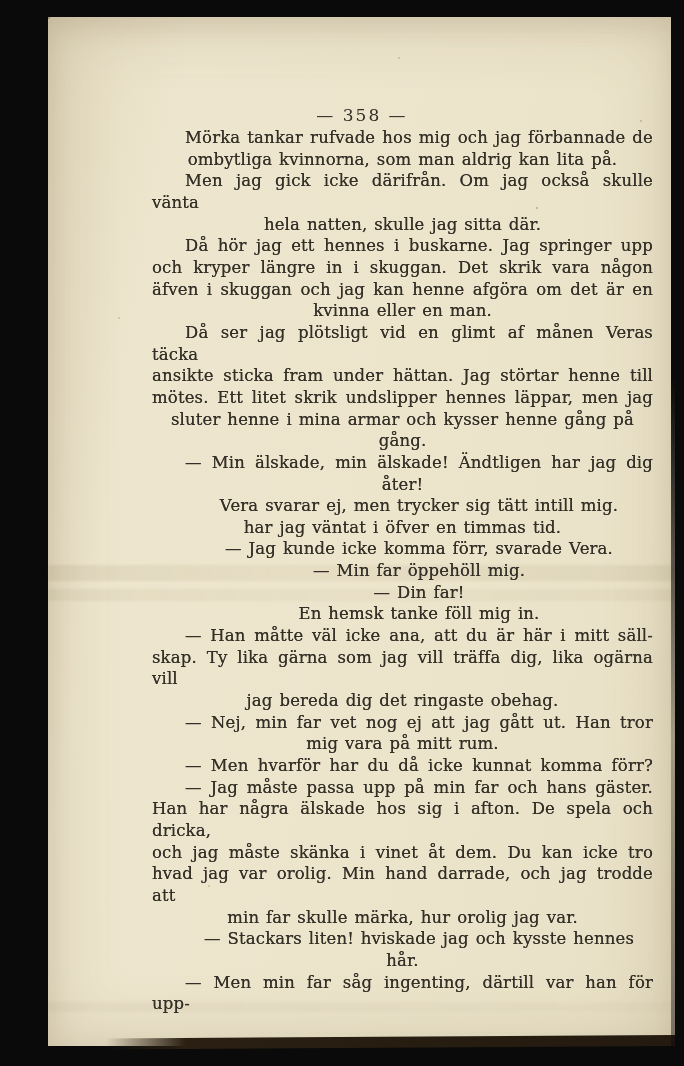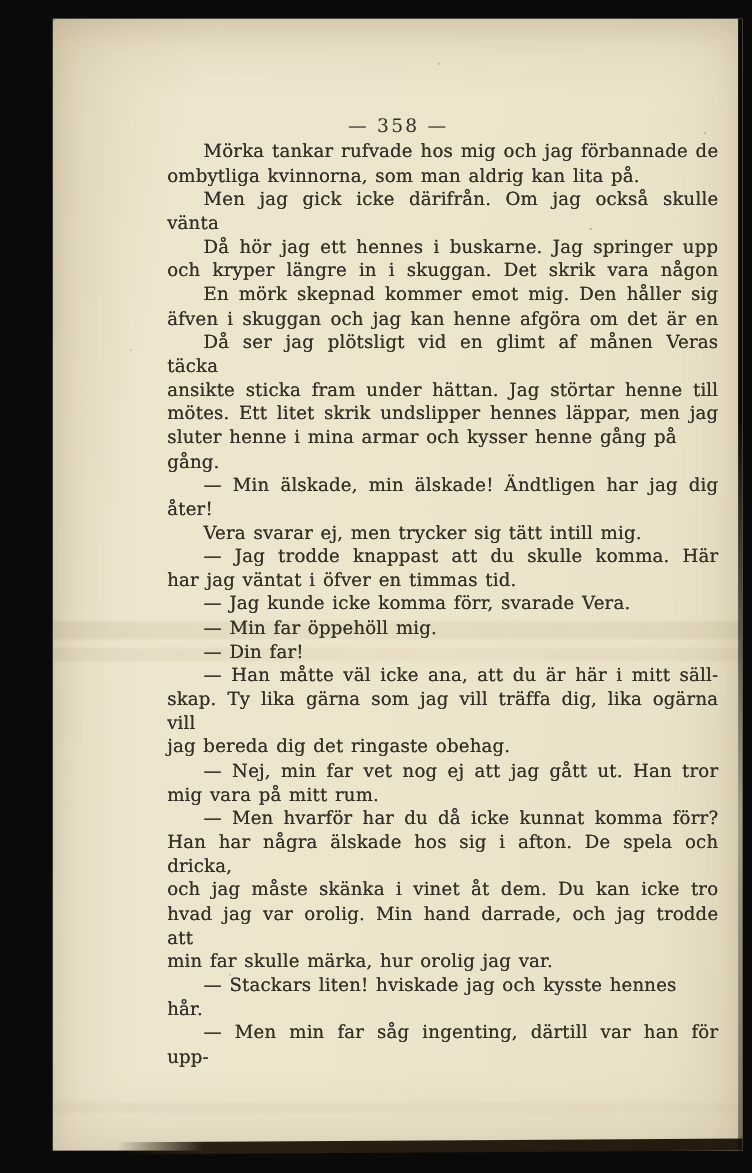--- a/index.html
+++ b/index.html
@@ -53,21 +53,21 @@
     position:absolute;
     left:104px;top:110px;
     width:501px;
     font-size:16.5px;
     line-height:21.65px;
     color:var(--ink);
     word-spacing:1.5px;
     letter-spacing:0.15px;
     text-shadow:0 0 0.45px rgba(51,47,39,0.85);
   }
-  .line{white-space:normal;text-align:left;}
+  .line{white-space:normal;text-align:center;}
   .line.indent{text-indent:33px;}
   .line.justify{text-align:justify;text-align-last:justify;}
   
   .streak{position:absolute;left:0;right:0;pointer-events:none;}
   .streak.s1{top:548px;height:16px;background:linear-gradient(to right,rgba(120,100,62,0.10),rgba(120,100,62,0.05) 40%,rgba(120,100,62,0.09));filter:blur(1px);}
   .streak.s2{top:572px;height:12px;background:linear-gradient(to right,rgba(120,100,62,0.07),rgba(120,100,62,0.03) 55%,rgba(120,100,62,0.06));filter:blur(1px);}
   .streak.s3{top:985px;height:10px;background:linear-gradient(to right,rgba(120,100,62,0.05),rgba(120,100,62,0.02));filter:blur(1px);}
   
   .specks{
     position:absolute;left:0;top:0;width:2px;height:2px;border-radius:50%;
@@ -86,42 +86,44 @@
   <div class="paper">
     <div class="streak s1"></div>
     <div class="streak s2"></div>
     <div class="streak s3"></div>
     <div class="specks"></div>
     <div class="page-number">— 358 —</div>
     <div class="text-block" id="lines">
         <div class="line indent justify">Mörka tankar rufvade hos mig och jag förbannade de</div>
         <div class="line">ombytliga kvinnorna, som man aldrig kan lita på.</div>
         <div class="line indent justify">Men jag gick icke därifrån. Om jag också skulle vänta</div>
+        <div class="line">hela natten, skulle jag sitta där.</div>
         <div class="line indent justify">Då hör jag ett hennes i buskarne. Jag springer upp</div>
         <div class="line justify">och kryper längre in i skuggan. Det skrik vara någon</div>
-        <div class="line indent justify">En mörk skepnad kommer emot mig. Den håller sig</div>
         <div class="line justify">äfven i skuggan och jag kan henne afgöra om det är en</div>
+        <div class="line">kvinna eller en man.</div>
         <div class="line indent justify">Då ser jag plötsligt vid en glimt af månen Veras täcka</div>
         <div class="line justify">ansikte sticka fram under hättan. Jag störtar henne till</div>
         <div class="line justify">mötes. Ett litet skrik undslipper hennes läppar, men jag</div>
         <div class="line">sluter henne i mina armar och kysser henne gång på gång.</div>
         <div class="line indent justify">— Min älskade, min älskade! Ändtligen har jag dig</div>
         <div class="line">åter!</div>
         <div class="line indent">Vera svarar ej, men trycker sig tätt intill mig.</div>
-        <div class="line indent justify">— Jag trodde knappast att du skulle komma. Här</div>
         <div class="line">har jag väntat i öfver en timmas tid.</div>
         <div class="line indent">— Jag kunde icke komma förr, svarade Vera.</div>
         <div class="line indent">— Min far öppehöll mig.</div>
         <div class="line indent">— Din far!</div>
+        <div class="line indent">En hemsk tanke föll mig in.</div>
         <div class="line indent justify">— Han måtte väl icke ana, att du är här i mitt säll-</div>
         <div class="line justify">skap. Ty lika gärna som jag vill träffa dig, lika ogärna vill</div>
         <div class="line">jag bereda dig det ringaste obehag.</div>
         <div class="line indent justify">— Nej, min far vet nog ej att jag gått ut. Han tror</div>
         <div class="line">mig vara på mitt rum.</div>
         <div class="line indent justify">— Men hvarför har du då icke kunnat komma förr?</div>
+        <div class="line indent justify">— Jag måste passa upp på min far och hans gäster.</div>
         <div class="line justify">Han har några älskade hos sig i afton. De spela och dricka,</div>
         <div class="line justify">och jag måste skänka i vinet åt dem. Du kan icke tro</div>
         <div class="line justify">hvad jag var orolig. Min hand darrade, och jag trodde att</div>
         <div class="line">min far skulle märka, hur orolig jag var.</div>
         <div class="line indent">— Stackars liten! hviskade jag och kysste hennes hår.</div>
         <div class="line indent justify">— Men min far såg ingenting, därtill var han för upp-</div>
       </div>
     <div class="edge-bottom"></div>
     <div class="edge-right"></div>
   </div>

